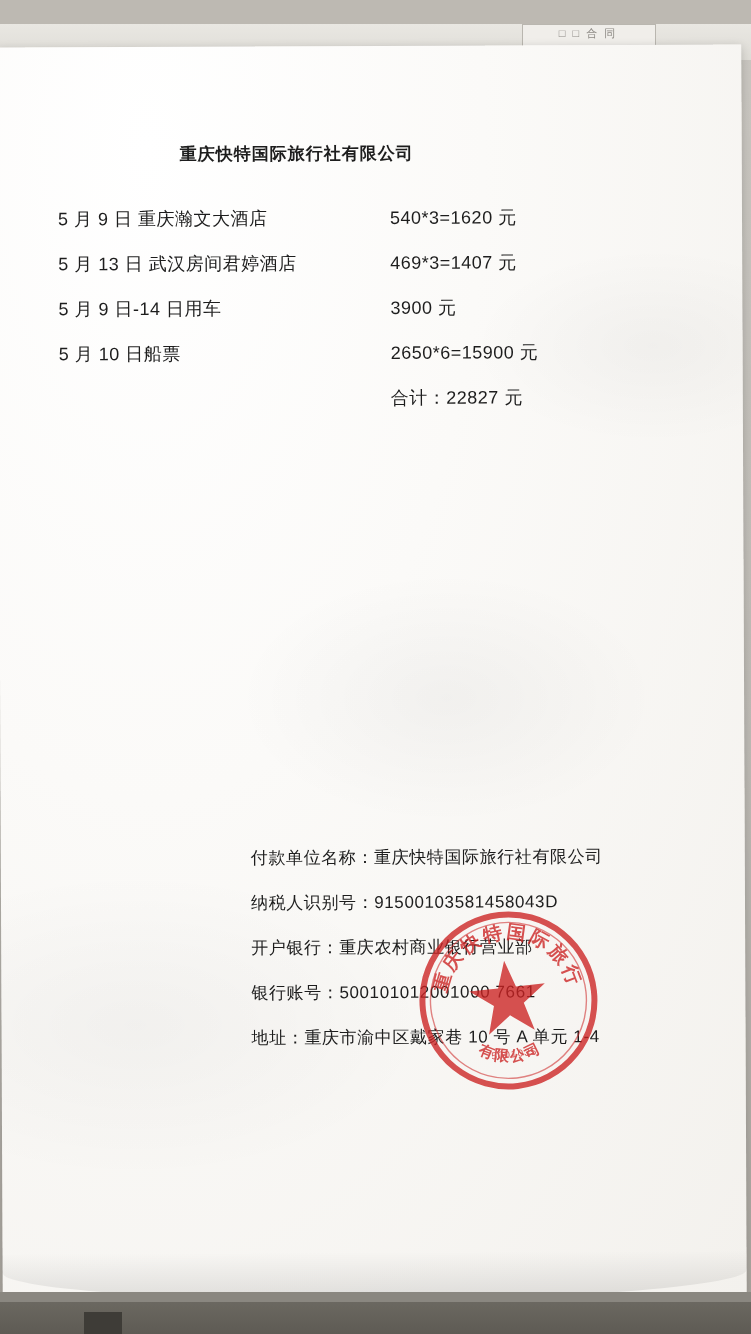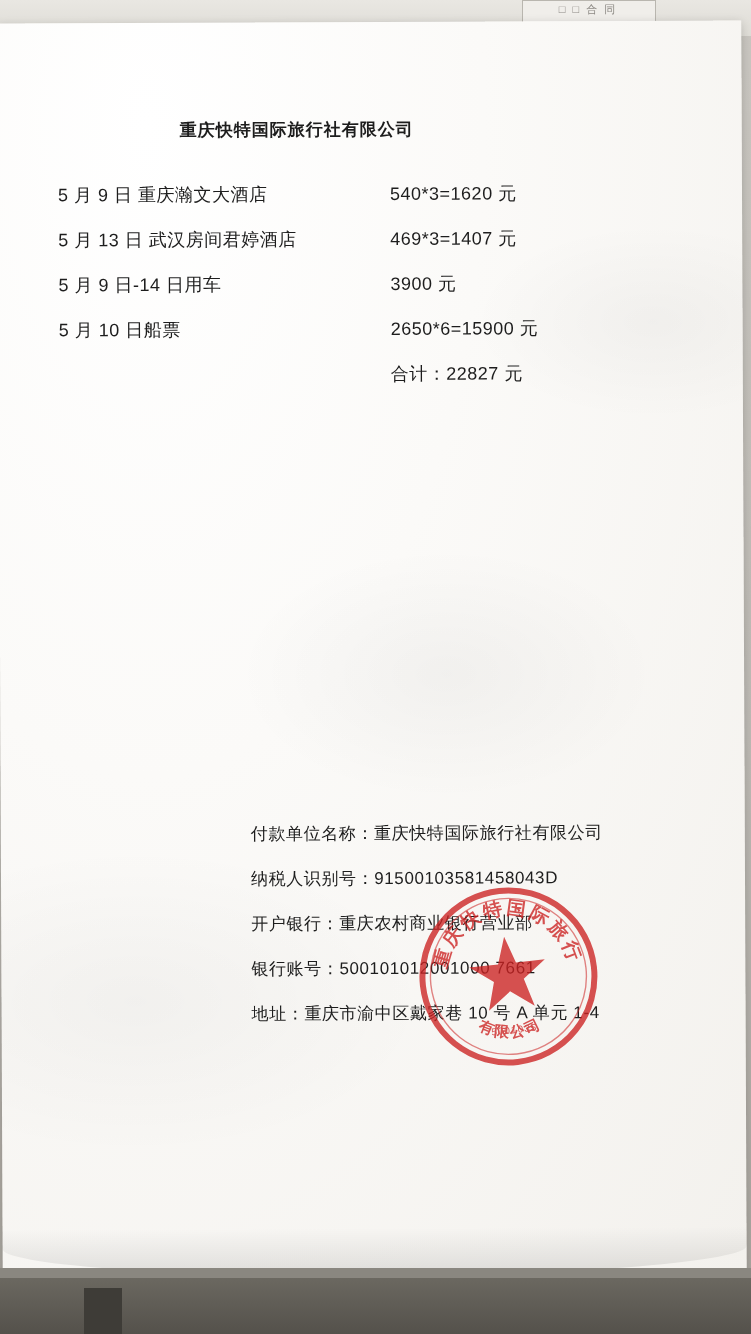--- a/index.html
+++ b/index.html
@@ -9,20 +9,21 @@
     background:#bdb9b2;
     font-family:"Liberation Sans","DejaVu Sans",sans-serif;
     overflow:hidden;
     position:relative;
   }
   
   #photo{
     position:absolute;inset:0;
     background:
       linear-gradient(to bottom,#c9c6c0 0%,#bdbab4 55%,#a8a49d 100%);
+    margin-top: 24px;
   }
   
   #back-sheet{
     position:absolute;left:0;top:0;width:751px;height:36px;
     background:linear-gradient(to bottom,#e9e7e2,#dedcd6);
   }
   #back-sheet-box{
     position:absolute;left:522px;top:0;width:132px;height:24px;
     border:1px solid #b9b6af;background:#f0eeea;
   }

